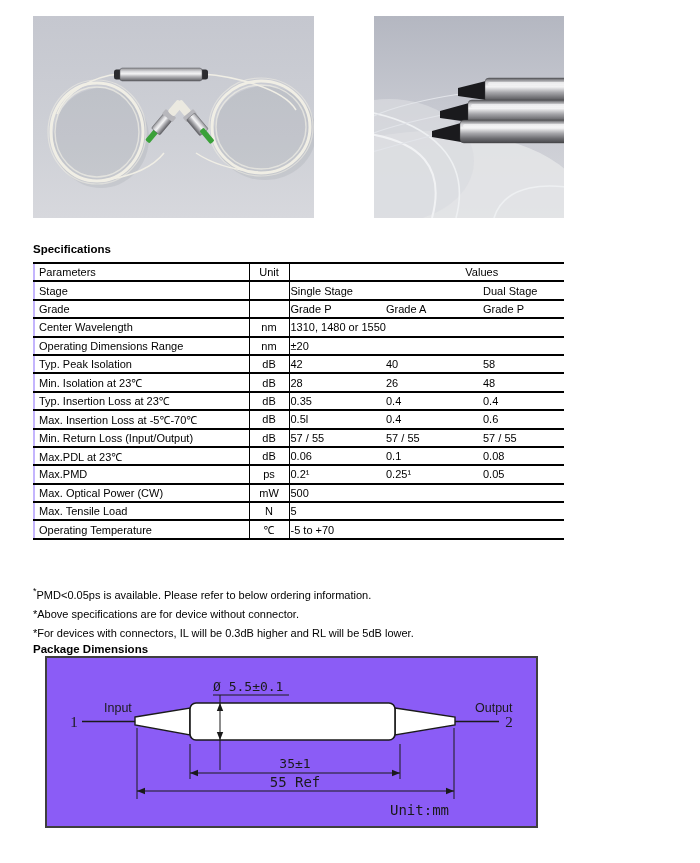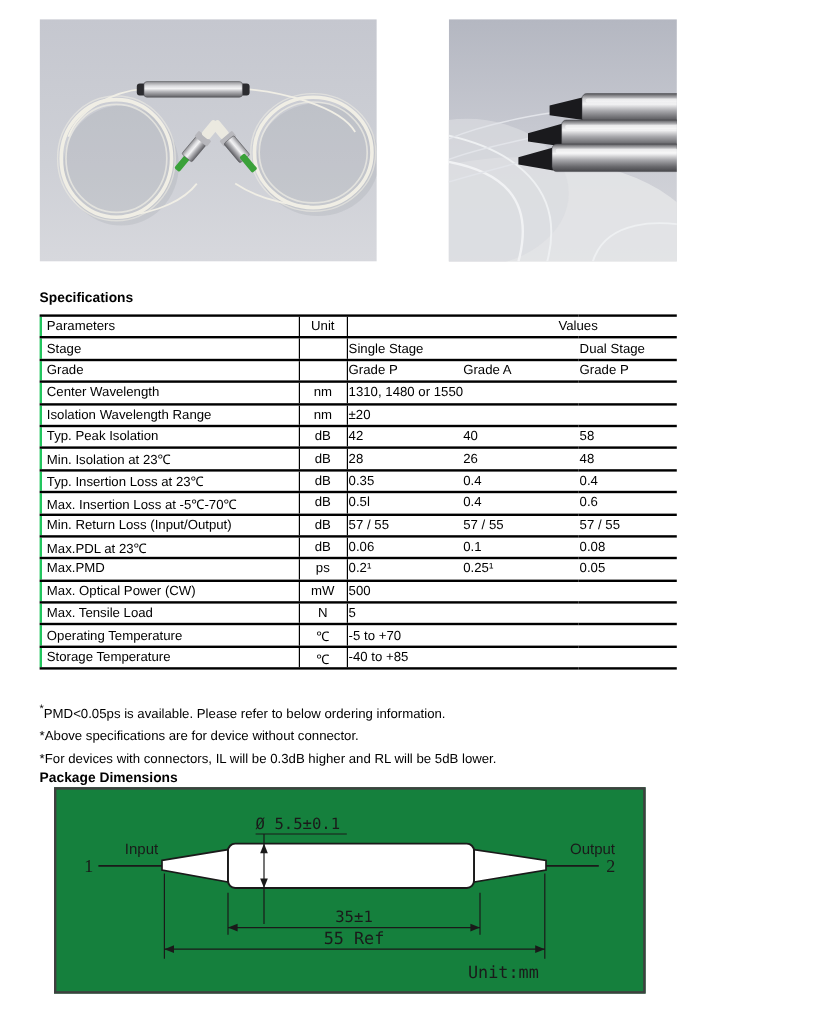--- a/index.html
+++ b/index.html
@@ -9,35 +9,35 @@
   #photo-left{left:33px;width:281px;}
   #photo-right{left:374px;width:300px;}
   .photo svg{display:block;}
 
   .section-heading{position:absolute;left:33px;font-size:11.5px;font-weight:bold;color:#000;}
   #spec-heading{top:243px;}
   #pkg-heading{top:643px;}
 
   table.spec{position:absolute;left:33px;top:262px;width:641px;
              border-collapse:collapse;table-layout:fixed;
-             font-size:11px;color:#000;border:2px solid #22c55e;}
+             font-size:11px;color:#000;border:2px solid #c4b5fd;}
   table.spec td{height:16.4px;padding:0 4px;border-top:2px solid #000;border-bottom:2px solid #000;
                 border-left:1px solid #000;border-right:1px solid #000;
                 vertical-align:middle;overflow:hidden;white-space:nowrap;}
   table.spec td.c{text-align:center;padding:0 1px;}
   table.spec td.nov{border-left:0;border-right:0;text-align:left;padding:0 1px;}
   table.spec td.vstart{border-left:1px solid #000;border-right:0;}
   sup{font-size:8px;vertical-align:super;line-height:0;}
 
   .footnotes{position:absolute;left:33px;top:586px;font-size:11px;color:#000;line-height:19px;}
   .footnotes .fline{white-space:nowrap;}
   .footnotes sup{font-size:9px;}
 
   #pkg-drawing{position:absolute;left:45px;top:656px;width:489px;height:168px;
-               border:2px solid #3f3f3f;background:#15803d;}
+               border:2px solid #3f3f3f;background:#8b5cf6;}
   #pkg-drawing svg{display:block;}
 </style>
 </head>
 <body>
 
 <div class="page">
 
   <div class="photo" id="photo-left">
     <svg width="281" height="202" viewBox="0 0 281 202">
       <defs>
@@ -179,21 +179,21 @@
       <td class="nov">Grade P</td>
       <td class="nov">Grade A</td>
     </tr>
 
     <tr>
       <td>Center Wavelength</td>
       <td class="c">nm</td>
       <td class="nov vstart" colspan="4">1310, 1480 or 1550</td>
     </tr>
     <tr>
-      <td>Isolation Wavelength Range</td>
+      <td>Operating Dimensions Range</td>
       <td class="c">nm</td>
       <td class="nov vstart" colspan="4">±20</td>
     </tr>
     <tr>
       <td>Typ. Peak Isolation</td>
       <td class="c">dB</td>
       <td class="nov vstart">42</td>
       <td class="nov">40</td>
       <td class="nov">58</td>
       <td class="nov">86</td>
@@ -253,25 +253,20 @@
     </tr>
     <tr>
       <td>Max. Tensile Load</td>
       <td class="c">N</td>
       <td class="nov vstart" colspan="4">5</td>
     </tr>
     <tr>
       <td>Operating Temperature</td>
       <td class="c">℃</td>
       <td class="nov vstart" colspan="4">-5 to +70</td>
-    </tr>
-    <tr>
-      <td>Storage Temperature</td>
-      <td class="c">℃</td>
-      <td class="nov vstart" colspan="4">-40 to +85</td>
     </tr>
   </tbody>
     </table>
 
   <div class="footnotes">
     <div class="fline"><sup>*</sup><span>PMD&lt;0.05ps is available. Please refer to below ordering information.</span></div>
     <div class="fline"><span>*</span><span>Above specifications are for device without connector.</span></div>
     <div class="fline"><span>*</span><span>For devices with connectors, IL will be 0.3dB higher and RL will be 5dB lower.</span></div>
   </div>
 

